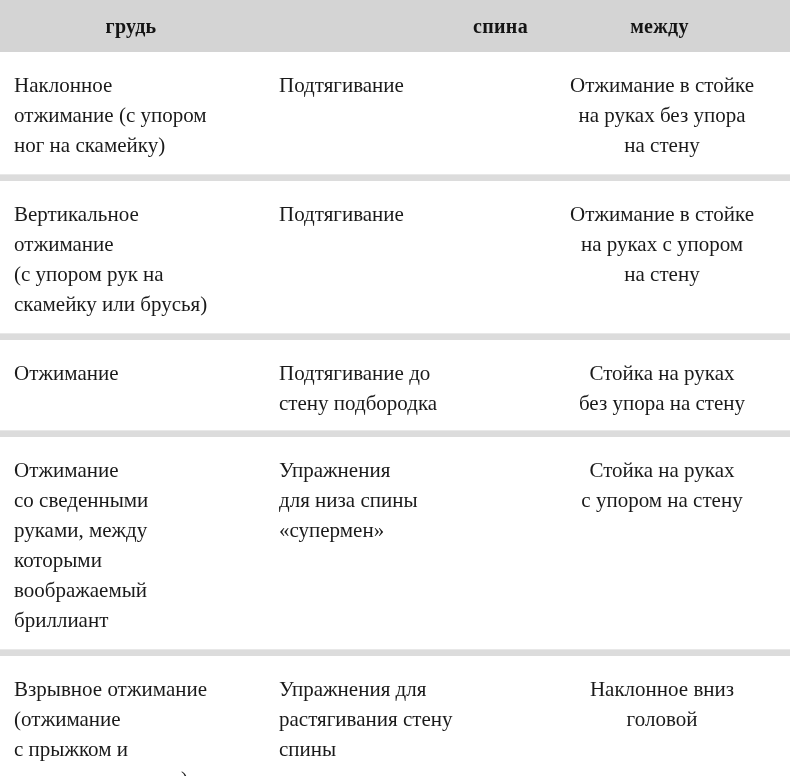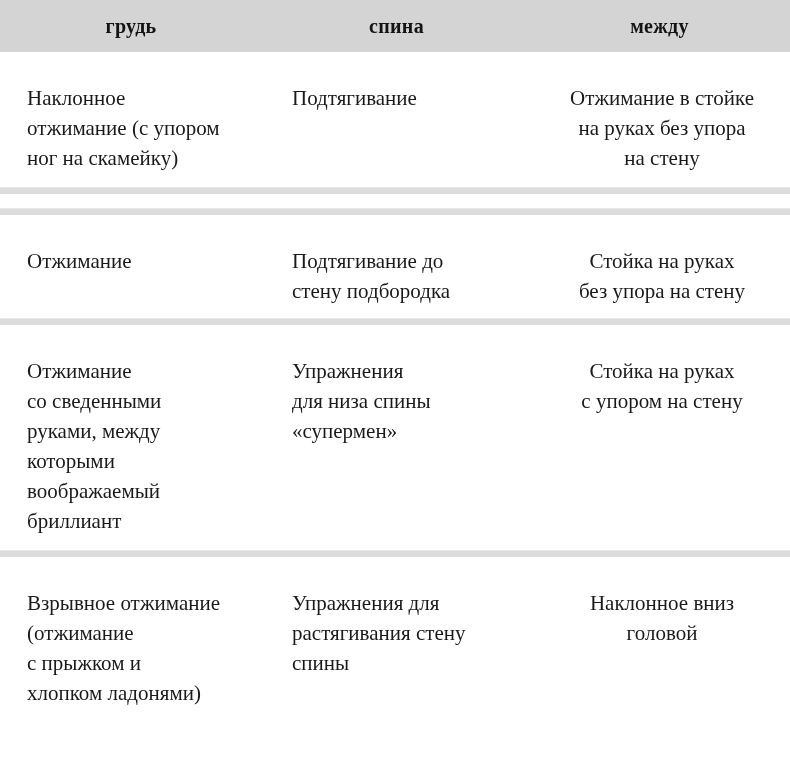--- a/index.html
+++ b/index.html
@@ -42,27 +42,27 @@
     color: #141414;
     background: #d4d4d4;
     height: 52px;
   }
   .thead-row th .hd-inner {
     display: block;
     line-height: 1;
   }
   
   th.col-chest .hd-inner { transform: translateX(-1px); }
-  th.col-back .hd-inner { transform: translateX(1px); }
+  th.col-back .hd-inner { transform: translateX(1px); text-align: right; }
   th.col-shoulders .hd-inner { transform: translateX(1px); }
 
   
   .exercise-table tbody td {
     vertical-align: top;
-    padding: 14px;
+    padding: 1px;
     background: #ffffff;
   }
   .cell-text {
     font-size: 21px;
     line-height: 30px;
     white-space: pre-line;
     color: #1a1a1a;
   }
   td.col-chest .cell-text     { padding: 17px 8px 0 13px; }
   td.col-back .cell-text      { padding: 17px 8px 0 14px; }
@@ -134,20 +134,36 @@
       <td colspan="3">
           <div class="sep-gap-top"></div>
         </td>
     </tr>
     <tr class="sep-row">
       <td colspan="3">
           <div class="sep-bar"></div>
         </td>
     </tr>
 
+    <tr class="data-row">
+      <td class="col-chest">
+        <div class="cell-text">Вертикальное
+отжимание
+(с упором рук на
+скамейку или брусья)</div>
+      </td>
+      <td class="col-back">
+        <div class="cell-text">Подтягивание</div>
+      </td>
+      <td class="col-shoulders">
+        <div class="cell-text">Отжимание в стойке
+на руках с упором
+на стену</div>
+      </td>
+    </tr>
     <tr class="gap-row">
       <td colspan="3">
           <div class="sep-gap-top"></div>
         </td>
     </tr>
     <tr class="sep-row">
       <td colspan="3">
           <div class="sep-bar"></div>
         </td>
     </tr>

